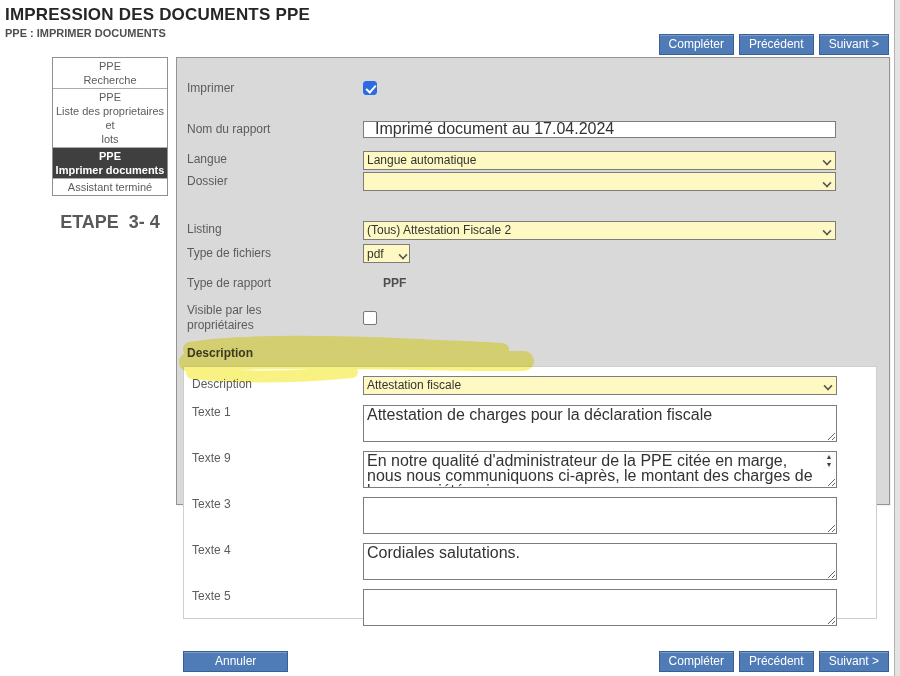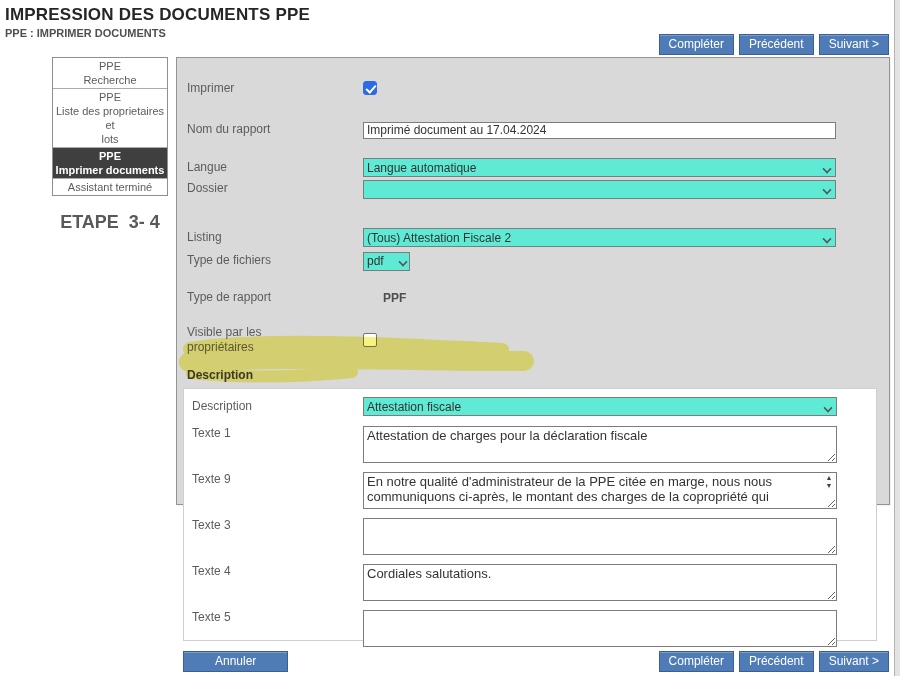--- a/index.html
+++ b/index.html
@@ -30,53 +30,53 @@
   .step { margin-top:16px; text-align:center; font-size:18px; font-weight:bold; color:#595959; white-space:pre; }
 
   
   .main { position:absolute; left:176px; top:57px; width:714px; height:448px; background:#d9d9d9;
           border:1px solid #949494; box-shadow:1px 1px 0 #f2f2f2; padding:22px 53px 0 10px; }
   .frow { display:grid; grid-template-columns:176px 1fr; align-items:center; }
   .frow.top { align-items:start; }
   .flabel { font-size:12px; color:#5c5c5c; white-space:pre-line; line-height:15px; }
   .ctrl { position:relative; }
 
-  input[type=text] { width:100%; height:17px; border:1px solid #7c7c7c; font-family:inherit; font-size:12px;
-                     color:#333; padding:0 3px; background:#fff; }
+  input[type=text] { width:100%; height:17px; border:1px solid #7c7c7c; font-family:inherit; font-size:16px;
+                     color:#333; padding:0 11px; background:#fff; }
   .selwrap { position:relative; }
   select { width:100%; height:19px; border:1px solid #7c7c7c; font-family:inherit; font-size:12px; color:#333;
-           background:#5eead4; -webkit-appearance:none; appearance:none; padding:0 18px 0 3px; border-radius:0; }
+           background:#fef9c3; -webkit-appearance:none; appearance:none; padding:0 18px 0 3px; border-radius:0; }
   .chev { position:absolute; right:6px; top:7px; width:7px; height:7px; pointer-events:none; }
   .chev::before { content:""; position:absolute; left:0; top:0; width:6px; height:6px;
                   border-right:2px solid #565656; border-bottom:2px solid #565656; transform:rotate(45deg) scale(.8); }
   .selwrap.small { width:47px; }
   .selwrap.small select { padding:0 14px 0 3px; }
   .selwrap.small .chev { right:4px; }
 
-  textarea { width:100%; height:37px; border:1px solid #7c7c7c; font-family:inherit; font-size:13px; color:#333;
+  textarea { width:100%; height:37px; border:1px solid #7c7c7c; font-family:inherit; font-size:16px; color:#333;
              background:#fff; padding:1px 14px 1px 3px; resize:both; line-height:15px; overflow:hidden; }
   .spinner { position:absolute; right:2px; top:2px; width:12px; display:flex; flex-direction:column; align-items:center;
              gap:0; font-size:7px; color:#3f3f3f; background:#fbfbfb; line-height:8px; cursor:pointer; }
 
   
   .cb { width:14px; height:14px; border:1px solid #767676; border-radius:2px; background:#fff; position:relative; cursor:pointer; }
   .cb.on { background:#2b6be4; border-color:#2b6be4; border-radius:3px; }
   .cb.on::after { content:""; position:absolute; left:4px; top:1px; width:4px; height:8px;
                   border:solid #fff; border-width:0 2px 2px 0; transform:rotate(42deg); }
 
   .bold-val { font-size:12px; font-weight:bold; color:#4e4e4e;padding-left:20px; }
   .sect-head { font-size:12px; font-weight:bold; color:#3d3d3d; }
 
   
   .white-box { margin:6px -41px 0 -4px; height:253px; background:#ffffff; border:1px solid #cfcfcf;
                padding:8px 39px 0 8px; }
   .white-box .frow { grid-template-columns:171px 1fr; }
 
   
-  .mb24{margin-bottom:24px;} .mb3{margin-bottom:19px;} .mb2{margin-bottom:2px;} .mb29{margin-bottom:29px;}
+  .mb24{margin-bottom:24px;} .mb3{margin-bottom:12px;} .mb2{margin-bottom:2px;} .mb29{margin-bottom:29px;}
   .mb4{margin-bottom:4px;} .mb12{margin-bottom:13px;} .mb10{margin-bottom:10px;} .mb5{margin-bottom:5px;}
   .h-imprimer{height:16px;} .h-visible{min-height:30px;}
 
   
   .marker { position:absolute; left:0; top:0; width:900px; height:676px; pointer-events:none;
             mix-blend-mode:multiply; opacity:.55; z-index:6; }
 
   
   .vscroll { position:absolute; right:0; top:0; bottom:0; width:6px; background:#e3e3e3; border-left:1px solid #b3b3b3; cursor:pointer; }
 </style>

